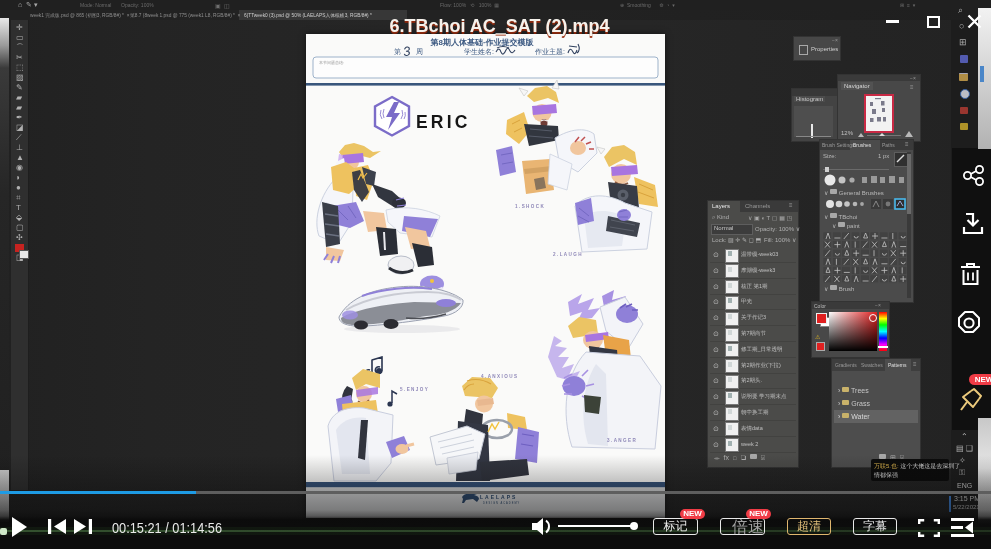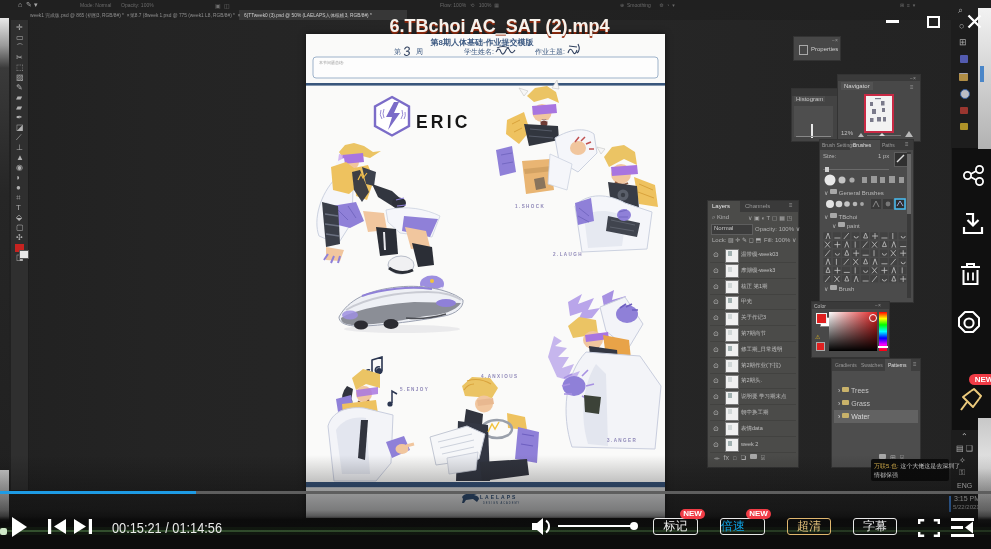--- a/index.html
+++ b/index.html
@@ -676,21 +676,21 @@
     </svg>
 <div class="abs txt" style="left:112px;top:520px;font-size:14.5px;color:#eaeaea;transform:scaleX(.88);transform-origin:0 0;">00:15:21 / 01:14:56</div>
 <svg class="abs" style="left:531px;top:517px;" width="22" height="19">
  <path d="M1 6 h5 l6-5 v17 l-6-5 h-5 Z" fill="#fff"></path>
  <path d="M15 3.5 a7.5 7.5 0 0 1 0 12" stroke="#fff" stroke-width="2" fill="none"></path>
 </svg>
 <div class="abs" style="left:558px;top:525px;width:79px;height:2px;background:#fff;"></div>
 <div class="abs" style="left:630px;top:522px;width:8px;height:8px;border-radius:50%;background:#fff;"></div>
 <div class="abs txt" style="left:653px;top:518px;width:43px;height:15px;border:1.5px solid #e8e8e8;border-radius:3px;color:#f0f0f0;font-size:12px;text-align:center;line-height:15px;">标记</div>
 <div class="abs txt" style="left:680px;top:509px;width:25px;height:10px;background:#f03c46;border-radius:5px;color:#fff;font-size:8px;font-weight:bold;text-align:center;line-height:10px;">NEW</div>
-<div class="abs txt" style="left:720px;top:518px;width:43px;height:15px;border:1.5px solid #e8e8e8;border-radius:3px;color:#0ea5e9;font-size:12px;text-align:left;line-height:15px;">倍速</div>
+<div class="abs txt" style="left:720px;top:518px;width:43px;height:15px;border:1.5px solid #e8e8e8;border-radius:3px;color:#a3a3a3;font-size:16px;text-align:right;line-height:15px;">倍速</div>
 <div class="abs txt" style="left:746px;top:509px;width:25px;height:10px;background:#f03c46;border-radius:5px;color:#fff;font-size:8px;font-weight:bold;text-align:center;line-height:10px;">NEW</div>
 <div class="abs txt" style="left:787px;top:518px;width:42px;height:15px;border:1.5px solid #dfb66e;border-radius:3px;color:#e6c27d;font-size:12px;text-align:center;line-height:15px;">超清</div>
 <div class="abs txt" style="left:853px;top:518px;width:42px;height:15px;border:1.5px solid #e8e8e8;border-radius:3px;color:#f0f0f0;font-size:12px;text-align:center;line-height:15px;">字幕</div>
 <svg class="abs" style="left:918px;top:519px;" width="22" height="18">
  <path d="M1.2 5 v-3.8 h5 M15.8 1.2 h5 v3.8 M20.8 13 v3.8 h-5 M6.2 16.8 h-5 v-3.8" stroke="#fff" stroke-width="2.4" fill="none"></path>
 </svg>
 <svg class="abs" style="left:951px;top:518px;" width="23" height="19">
  <rect x="0" y="0" width="23" height="3" fill="#fff"></rect>
  <rect x="0" y="8" width="12" height="3" fill="#fff"></rect>
  <path d="M22 3.5 L14 9.5 L22 15.5 Z" fill="#fff"></path>

